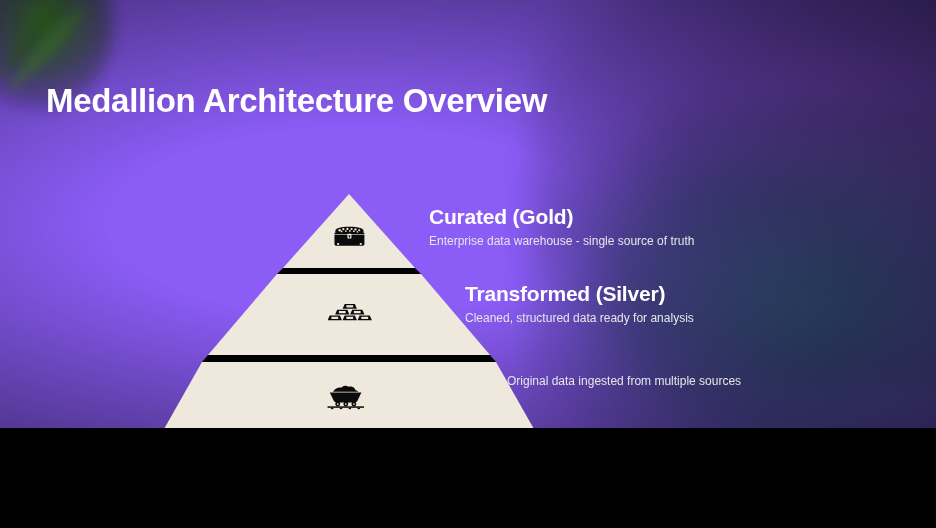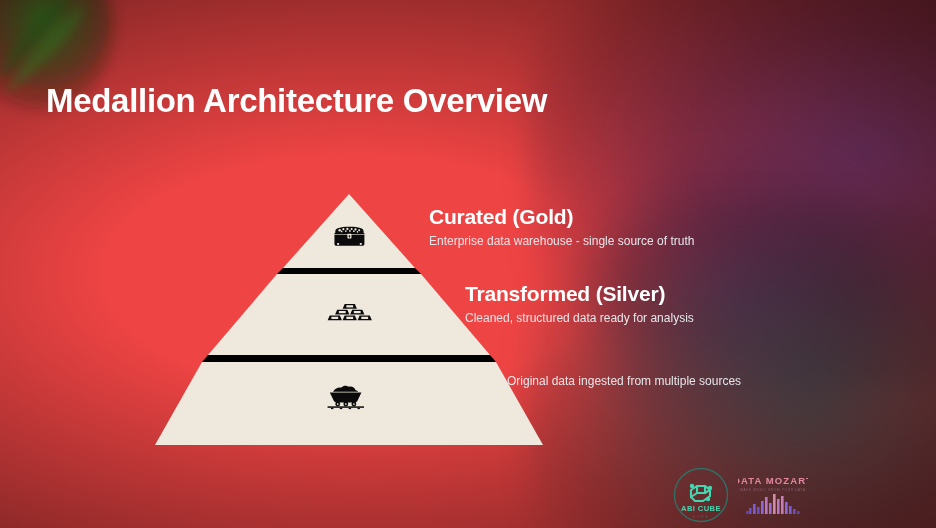--- a/index.html
+++ b/index.html
@@ -3,23 +3,23 @@
 <meta charset="utf-8">
 <style>
   html, body {
     margin: 0;
     padding: 0;
     background: #000;
   }
   #slide {
     position: relative;
     width: 936px;
-    height: 528px;
+    height: 428px;
     overflow: hidden;
-    background: #ef4444;
+    background: #8b5cf6;
     font-family: "Liberation Sans", sans-serif;
   }
 
   
   .bg-layer {
     position: absolute;
     inset: 0;
     pointer-events: none;
   }
   .glow-purple {

